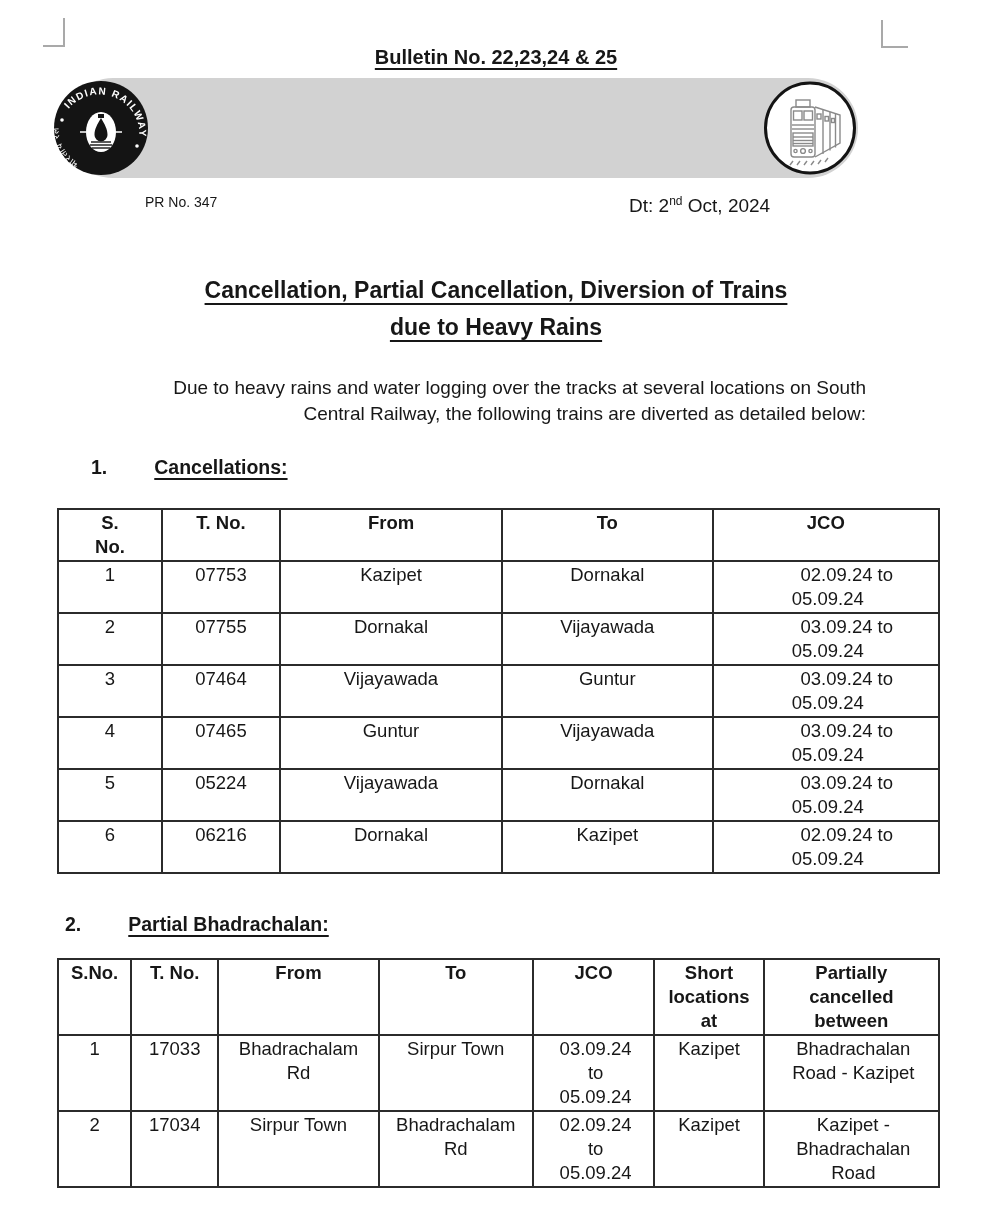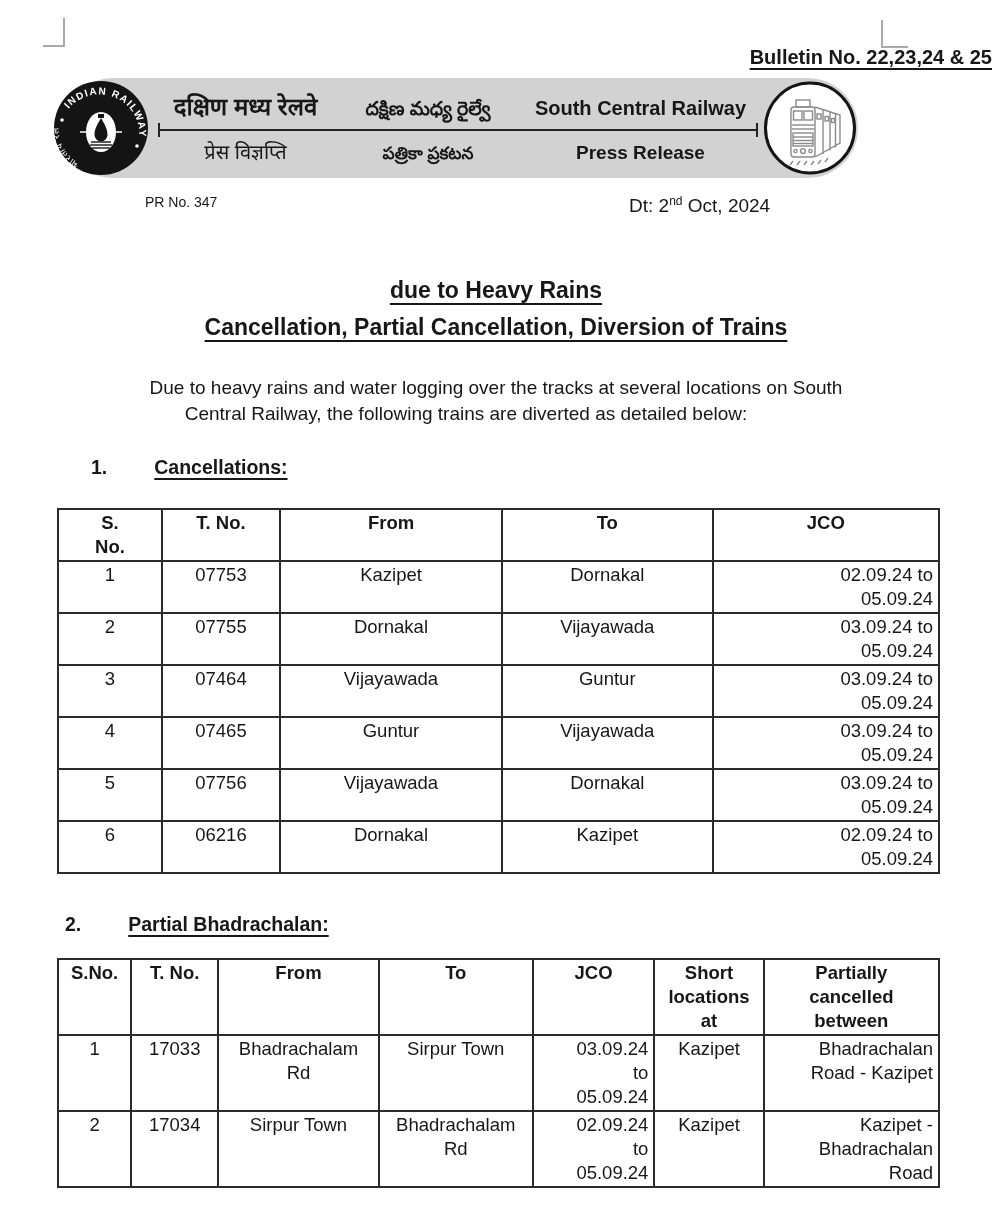--- a/index.html
+++ b/index.html
@@ -8,21 +8,21 @@
     position:relative; width:992px; height:1225px; margin:0 auto;
     background:#ffffff; color:#171717;
     font-family:"Liberation Sans", sans-serif; overflow:hidden;
   }
   
   .corner-tl { position:absolute; left:43px; top:18px; width:22px; height:29px;
     border-right:2px solid #a9a9a9; border-bottom:2px solid #a9a9a9; }
   .corner-tr { position:absolute; left:881px; top:20px; width:27px; height:28px;
     border-left:2px solid #a9a9a9; border-bottom:2px solid #a9a9a9; }
 
-  .bulletin { position:absolute; top:46px; left:0; width:100%; text-align:right;
+  .bulletin { position:absolute; top:46px; left:0; width:100%; text-align:center;
     font-size:20px; font-weight:bold; }
   .bulletin span { text-decoration:underline; text-decoration-thickness:2px; text-underline-offset:4px; }
 
   
   .banner { position:absolute; left:63px; top:78px; width:795px; height:100px;
     border-radius:50px; background:#d2d2d2; }
   .emblem { position:absolute; left:-10px; top:2px; width:96px; height:96px; }
   .train-badge { position:absolute; right:1px; top:3px; width:94px; height:94px; }
   .banner-center { position:absolute; left:95px; right:100px; top:0; bottom:0;
     display:flex; flex-direction:column; justify-content:center; }
@@ -41,42 +41,42 @@
 
   .pr-no  { position:absolute; left:145px; top:194px; font-size:14px; }
   .pr-date{ position:absolute; left:629px; top:194px; font-size:19px; }
   .pr-date sup { font-size:12px; }
 
   .doc-title { position:absolute; top:272px; left:56px; width:880px; text-align:center;
     font-size:23px; font-weight:bold; line-height:37px; }
   .doc-title span { text-decoration:underline; text-decoration-thickness:2px; text-underline-offset:5px; }
 
   .intro { position:absolute; top:375px; left:66px; width:800px;
-    font-size:19px; line-height:26px; text-indent:60px; text-align:center; }
+    font-size:19px; line-height:26px; text-indent:60px; text-align:right; }
 
   .section { position:absolute; left:65px; font-size:19.5px; font-weight:bold; }
   .section-1 { top:456px;margin-left:26px; }
   .section-2 { top:913px; }
   .sec-head { margin-left:47px; text-decoration:underline; text-decoration-thickness:2px; text-underline-offset:4px; }
 
   table { position:absolute; left:57px; border-collapse:collapse; width:883px;
     font-size:18.5px; table-layout:fixed; }
   th, td { border:2px solid #2b2b2b; vertical-align:top; text-align:center;
     padding:1px 5px; line-height:24px; white-space:pre-line; overflow-wrap:break-word; }
   th { font-weight:bold; }
 
   .t1 { top:508px; }
   .t1 th { height:48px; }
   .t1 td { height:47px; }
-  .t1 td:last-child { text-align:right; text-indent:38px; padding-left:9px; }
+  .t1 td:last-child { text-align:center; text-indent:38px; padding-left:9px; }
 
   .t2 { top:958px; }
   .t2 th { height:72px; }
   .t2 td { height:72px; }
-  .t2 td:nth-child(5), .t2 td:nth-child(7) { text-align:right; padding-left:9px; }
+  .t2 td:nth-child(5), .t2 td:nth-child(7) { text-align:center; padding-left:9px; }
 </style>
 </head>
 <body>
 
 <div class="page">
 
   <div class="corner-tl"></div>
   <div class="corner-tr"></div>
 
   <div class="bulletin">
@@ -102,33 +102,20 @@
       <ellipse cx="48" cy="52" rx="15" ry="20" fill="#ffffff"></ellipse>
       <path d="M48,38 c-4,7 -6.5,11 -6.5,17 a6.5,6.5 0 0 0 13,0 c0,-6 -2.5,-10 -6.5,-17 z" fill="#141414"></path>
       <rect x="45" y="34" width="6" height="4" fill="#141414"></rect>
       <line x1="38" y1="62" x2="58" y2="62" stroke="#141414" stroke-width="1.4"></line>
       <line x1="37" y1="65" x2="59" y2="65" stroke="#141414" stroke-width="1.4"></line>
       <line x1="39" y1="68" x2="57" y2="68" stroke="#141414" stroke-width="1.4"></line>
       <line x1="27" y1="52" x2="33" y2="52" stroke="#ffffff" stroke-width="1.5"></line>
       <line x1="63" y1="52" x2="69" y2="52" stroke="#ffffff" stroke-width="1.5"></line>
     </svg>
 
-    <div class="banner-center">
-      <div class="banner-row">
-        <span class="hindi-name">दक्षिण मध्य रेलवे</span>
-        <span class="telugu-name">దక్షిణ మధ్య రైల్వే</span>
-        <span class="english-name">South Central Railway</span>
-      </div>
-      <div class="banner-divider"></div>
-      <div class="banner-row">
-        <span class="hindi-press">प्रेस विज्ञप्ति</span>
-        <span class="telugu-press">పత్రికా ప్రకటన</span>
-        <span class="english-press">Press Release</span>
-      </div>
-    </div>
 
     <svg class="train-badge" viewBox="0 0 94 94">
       <ellipse cx="47" cy="47" rx="44.5" ry="45" fill="#ffffff" stroke="#141414" stroke-width="3"></ellipse>
       <g stroke="#8a8a8a" stroke-width="1.4" fill="none">
         <rect x="28" y="26" width="24" height="50" rx="3"></rect>
         <rect x="33" y="19" width="14" height="7"></rect>
         <rect x="30.5" y="30" width="8.5" height="9"></rect>
         <rect x="41" y="30" width="8.5" height="9"></rect>
         <line x1="29" y1="44" x2="51" y2="44"></line>
         <line x1="29" y1="48" x2="51" y2="48"></line>
@@ -148,22 +135,22 @@
         <rect x="68.5" y="37.5" width="3" height="4"></rect>
         <path d="M30,80 l-3,4 M37,80 l-3,4 M44,80 l-3,4 M51,80 l-3,4 M58,79 l-3,4 M65,77 l-3,4"></path>
       </g>
     </svg>
   </div>
 
   <div class="pr-no">PR No. 347</div>
   <div class="pr-date"><span>Dt: 2</span><sup>nd</sup><span> Oct, 2024</span></div>
 
   <div class="doc-title">
+    <div><span>Cancellation, Partial Cancellation, Diversion of Trains</span></div>
     <div><span>due to Heavy Rains</span></div>
-    <div><span>Cancellation, Partial Cancellation, Diversion of Trains</span></div>
   </div>
 
   <div class="intro">Due to heavy rains and water logging over the tracks at several locations on South Central Railway, the following trains are diverted as detailed below:</div>
 
   <div class="section section-1">
     <span>1.</span><span class="sec-head">Cancellations:</span>
   </div>
 
   <table class="t1">
     <colgroup>
@@ -211,21 +198,21 @@
         <tr>
           <td>4</td>
           <td>07465</td>
           <td>Guntur</td>
           <td>Vijayawada</td>
           <td>03.09.24 to
 05.09.24</td>
         </tr>
         <tr>
           <td>5</td>
-          <td>07756</td>
+          <td>05224</td>
           <td>Vijayawada</td>
           <td>Dornakal</td>
           <td>03.09.24 to
 05.09.24</td>
         </tr>
         <tr>
           <td>6</td>
           <td>06216</td>
           <td>Dornakal</td>
           <td>Kazipet</td>

